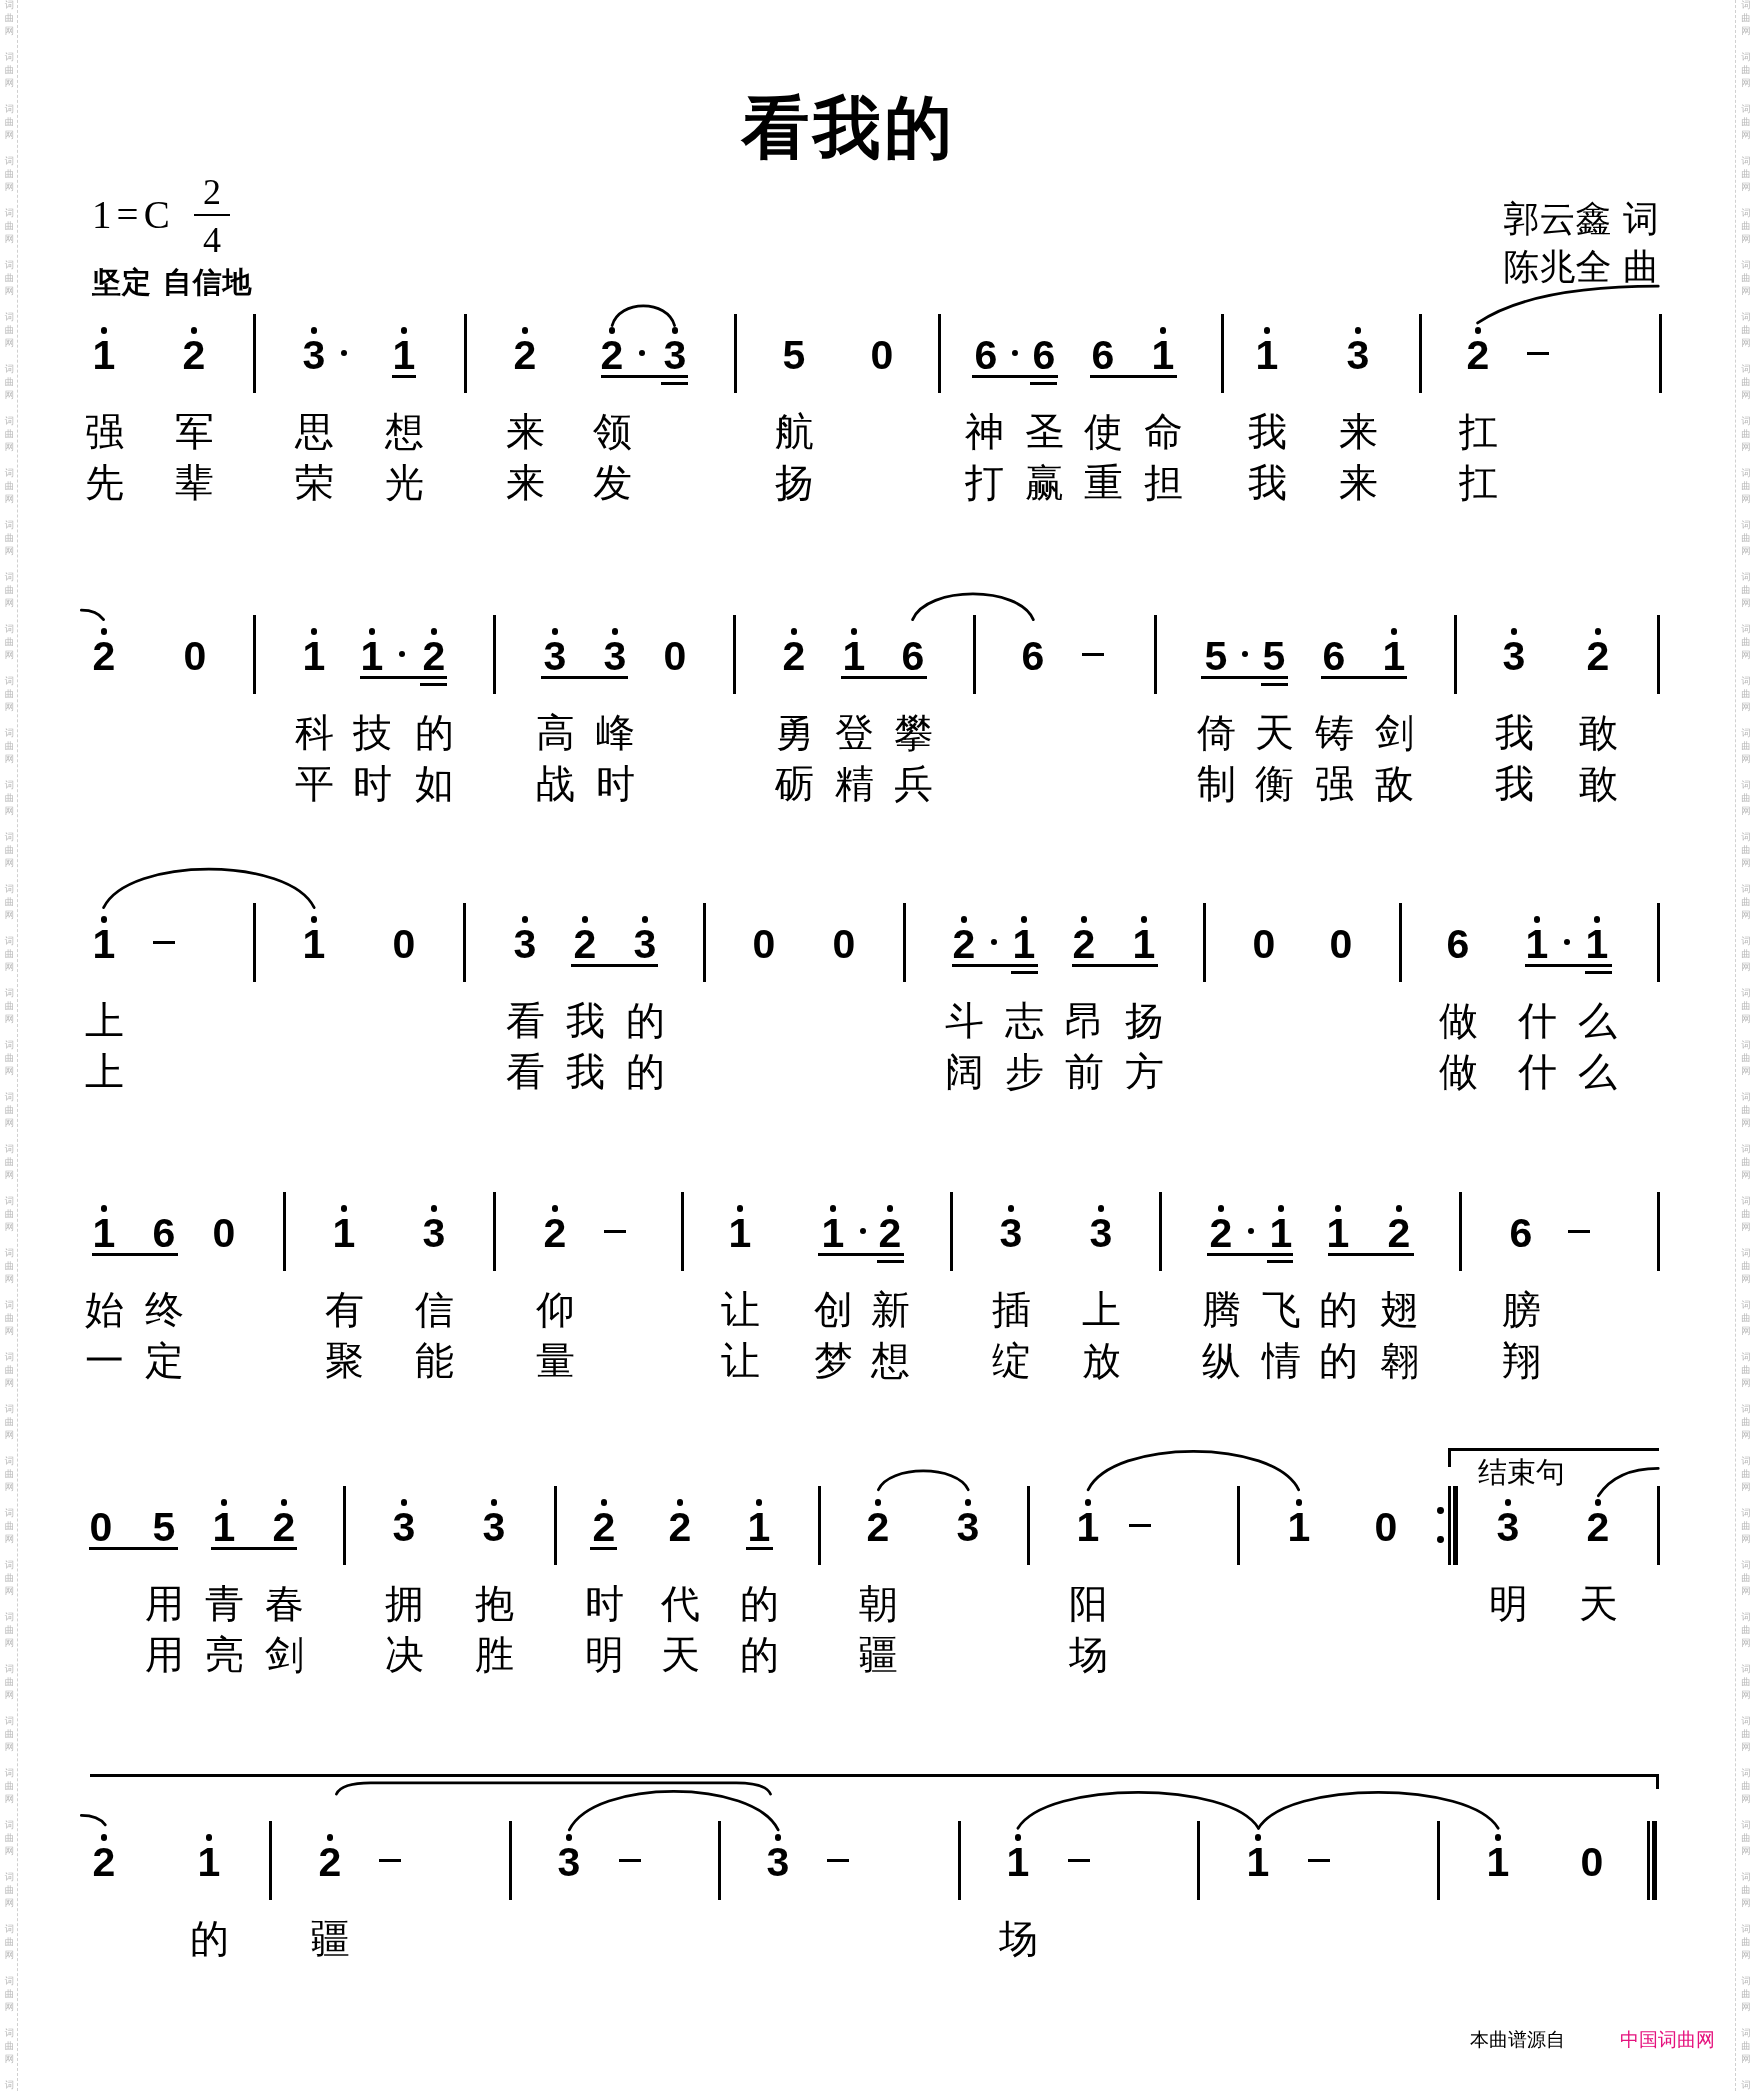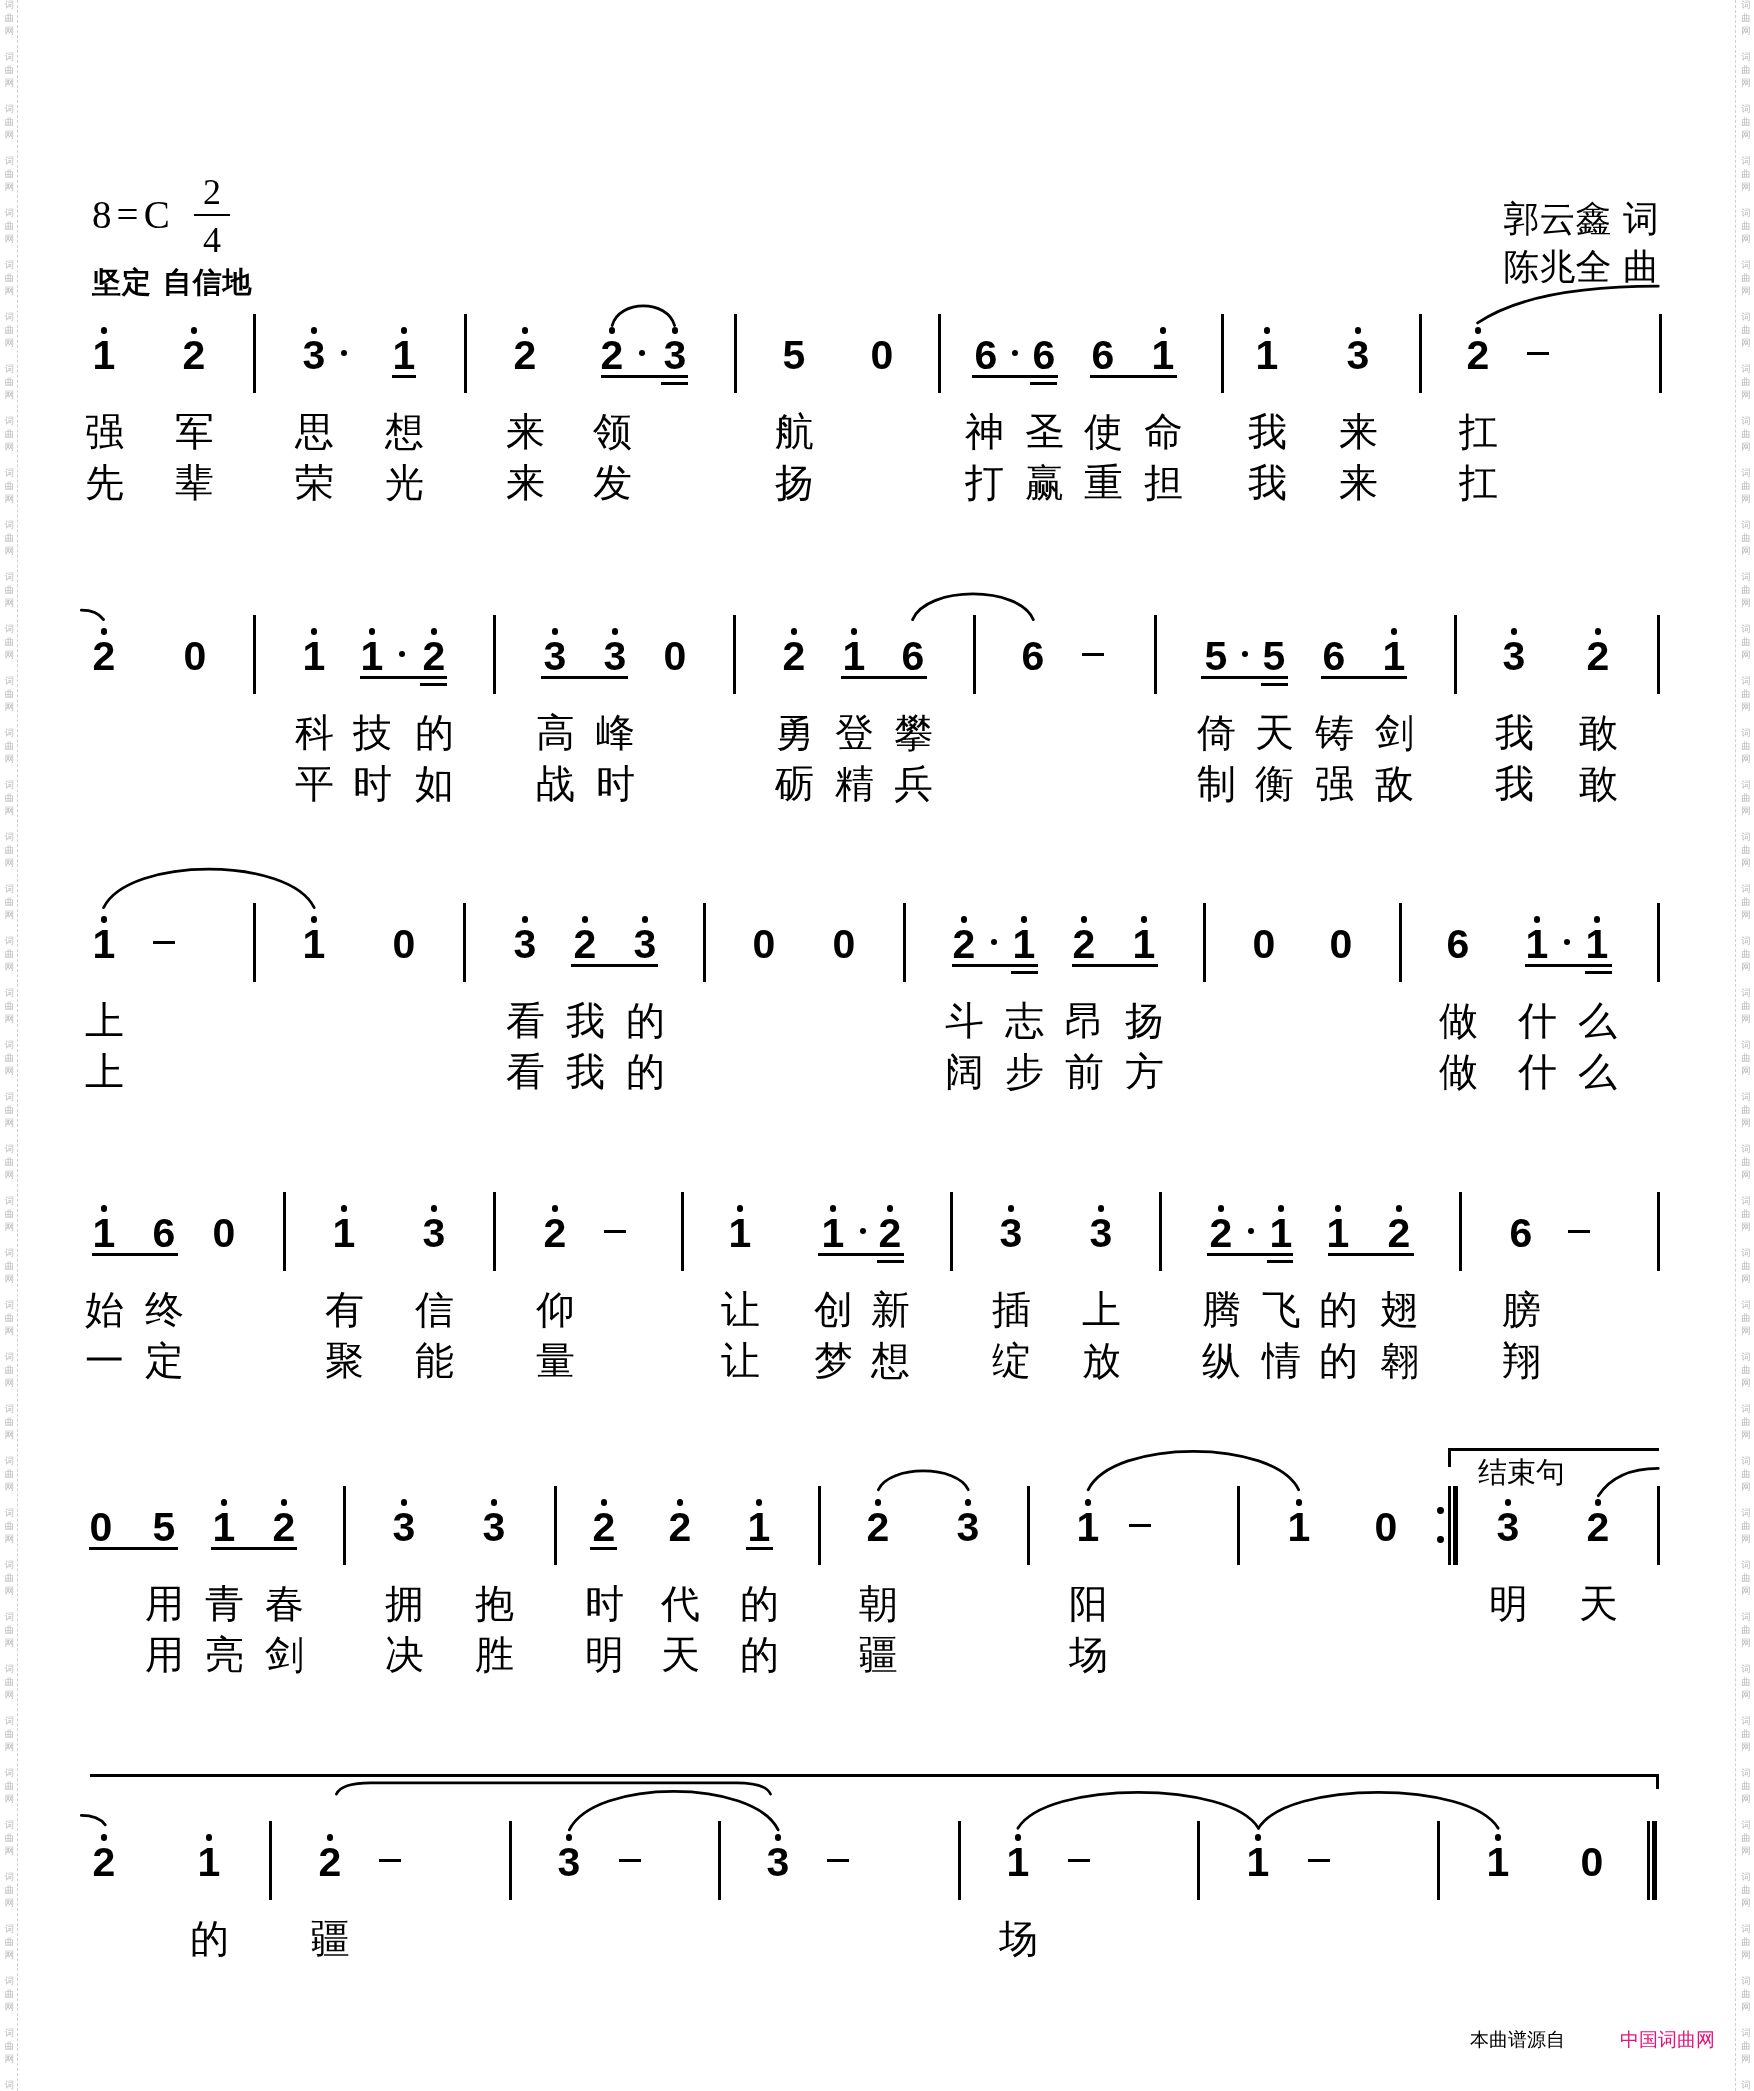--- a/index.html
+++ b/index.html
@@ -365,22 +365,23 @@
 词
 曲
 网
 
 词
 曲
 网
 
 </div>
 
-
-  <div id="key" class="abs">8=C</div>
+  <div id="title" class="abs">看我的</div>
+
+  <div id="key" class="abs">1=C</div>
   <div id="ts-num" class="abs ts">2</div>
   <div id="ts-line" class="abs"></div>
   <div id="ts-den" class="abs ts">4</div>
   <div id="tempo" class="abs">坚定 自信地</div>
 
   <div id="lyricist" class="abs credit">郭云鑫 词</div>
   <div id="composer" class="abs credit">陈兆全 曲</div>
 
   <div class="row" style="top:314px">
       <div class="bar" style="left: 253px;"></div>

